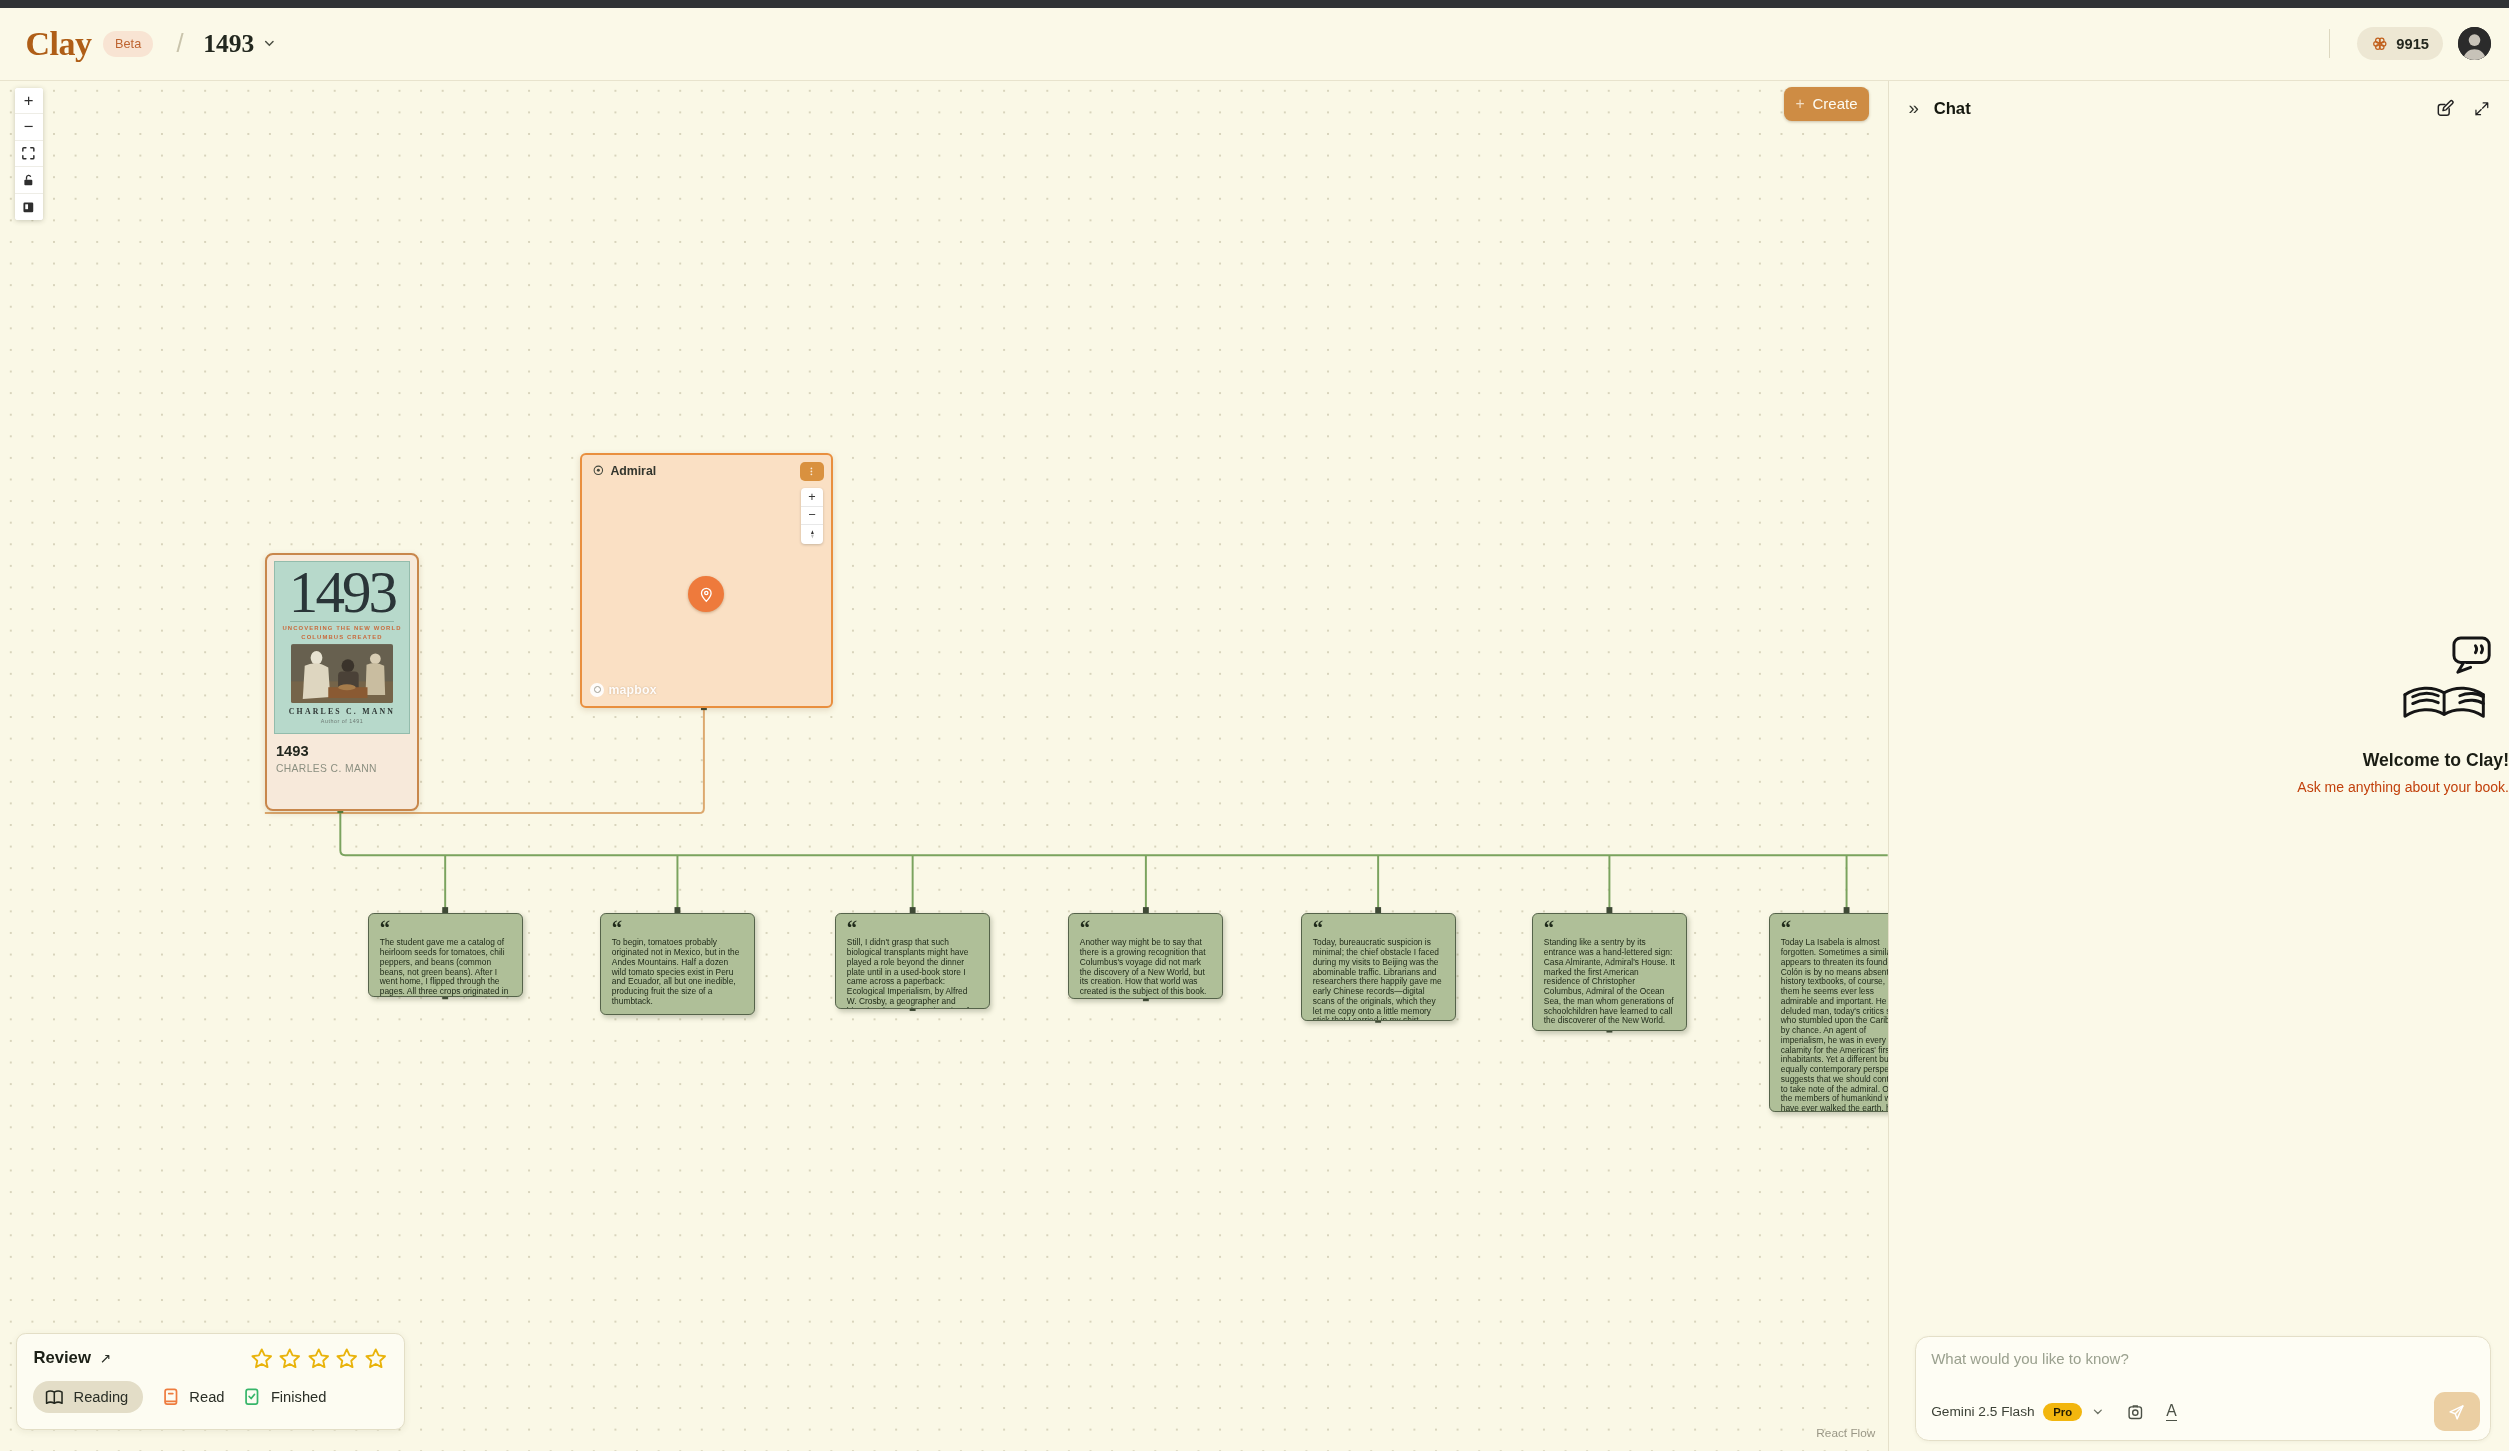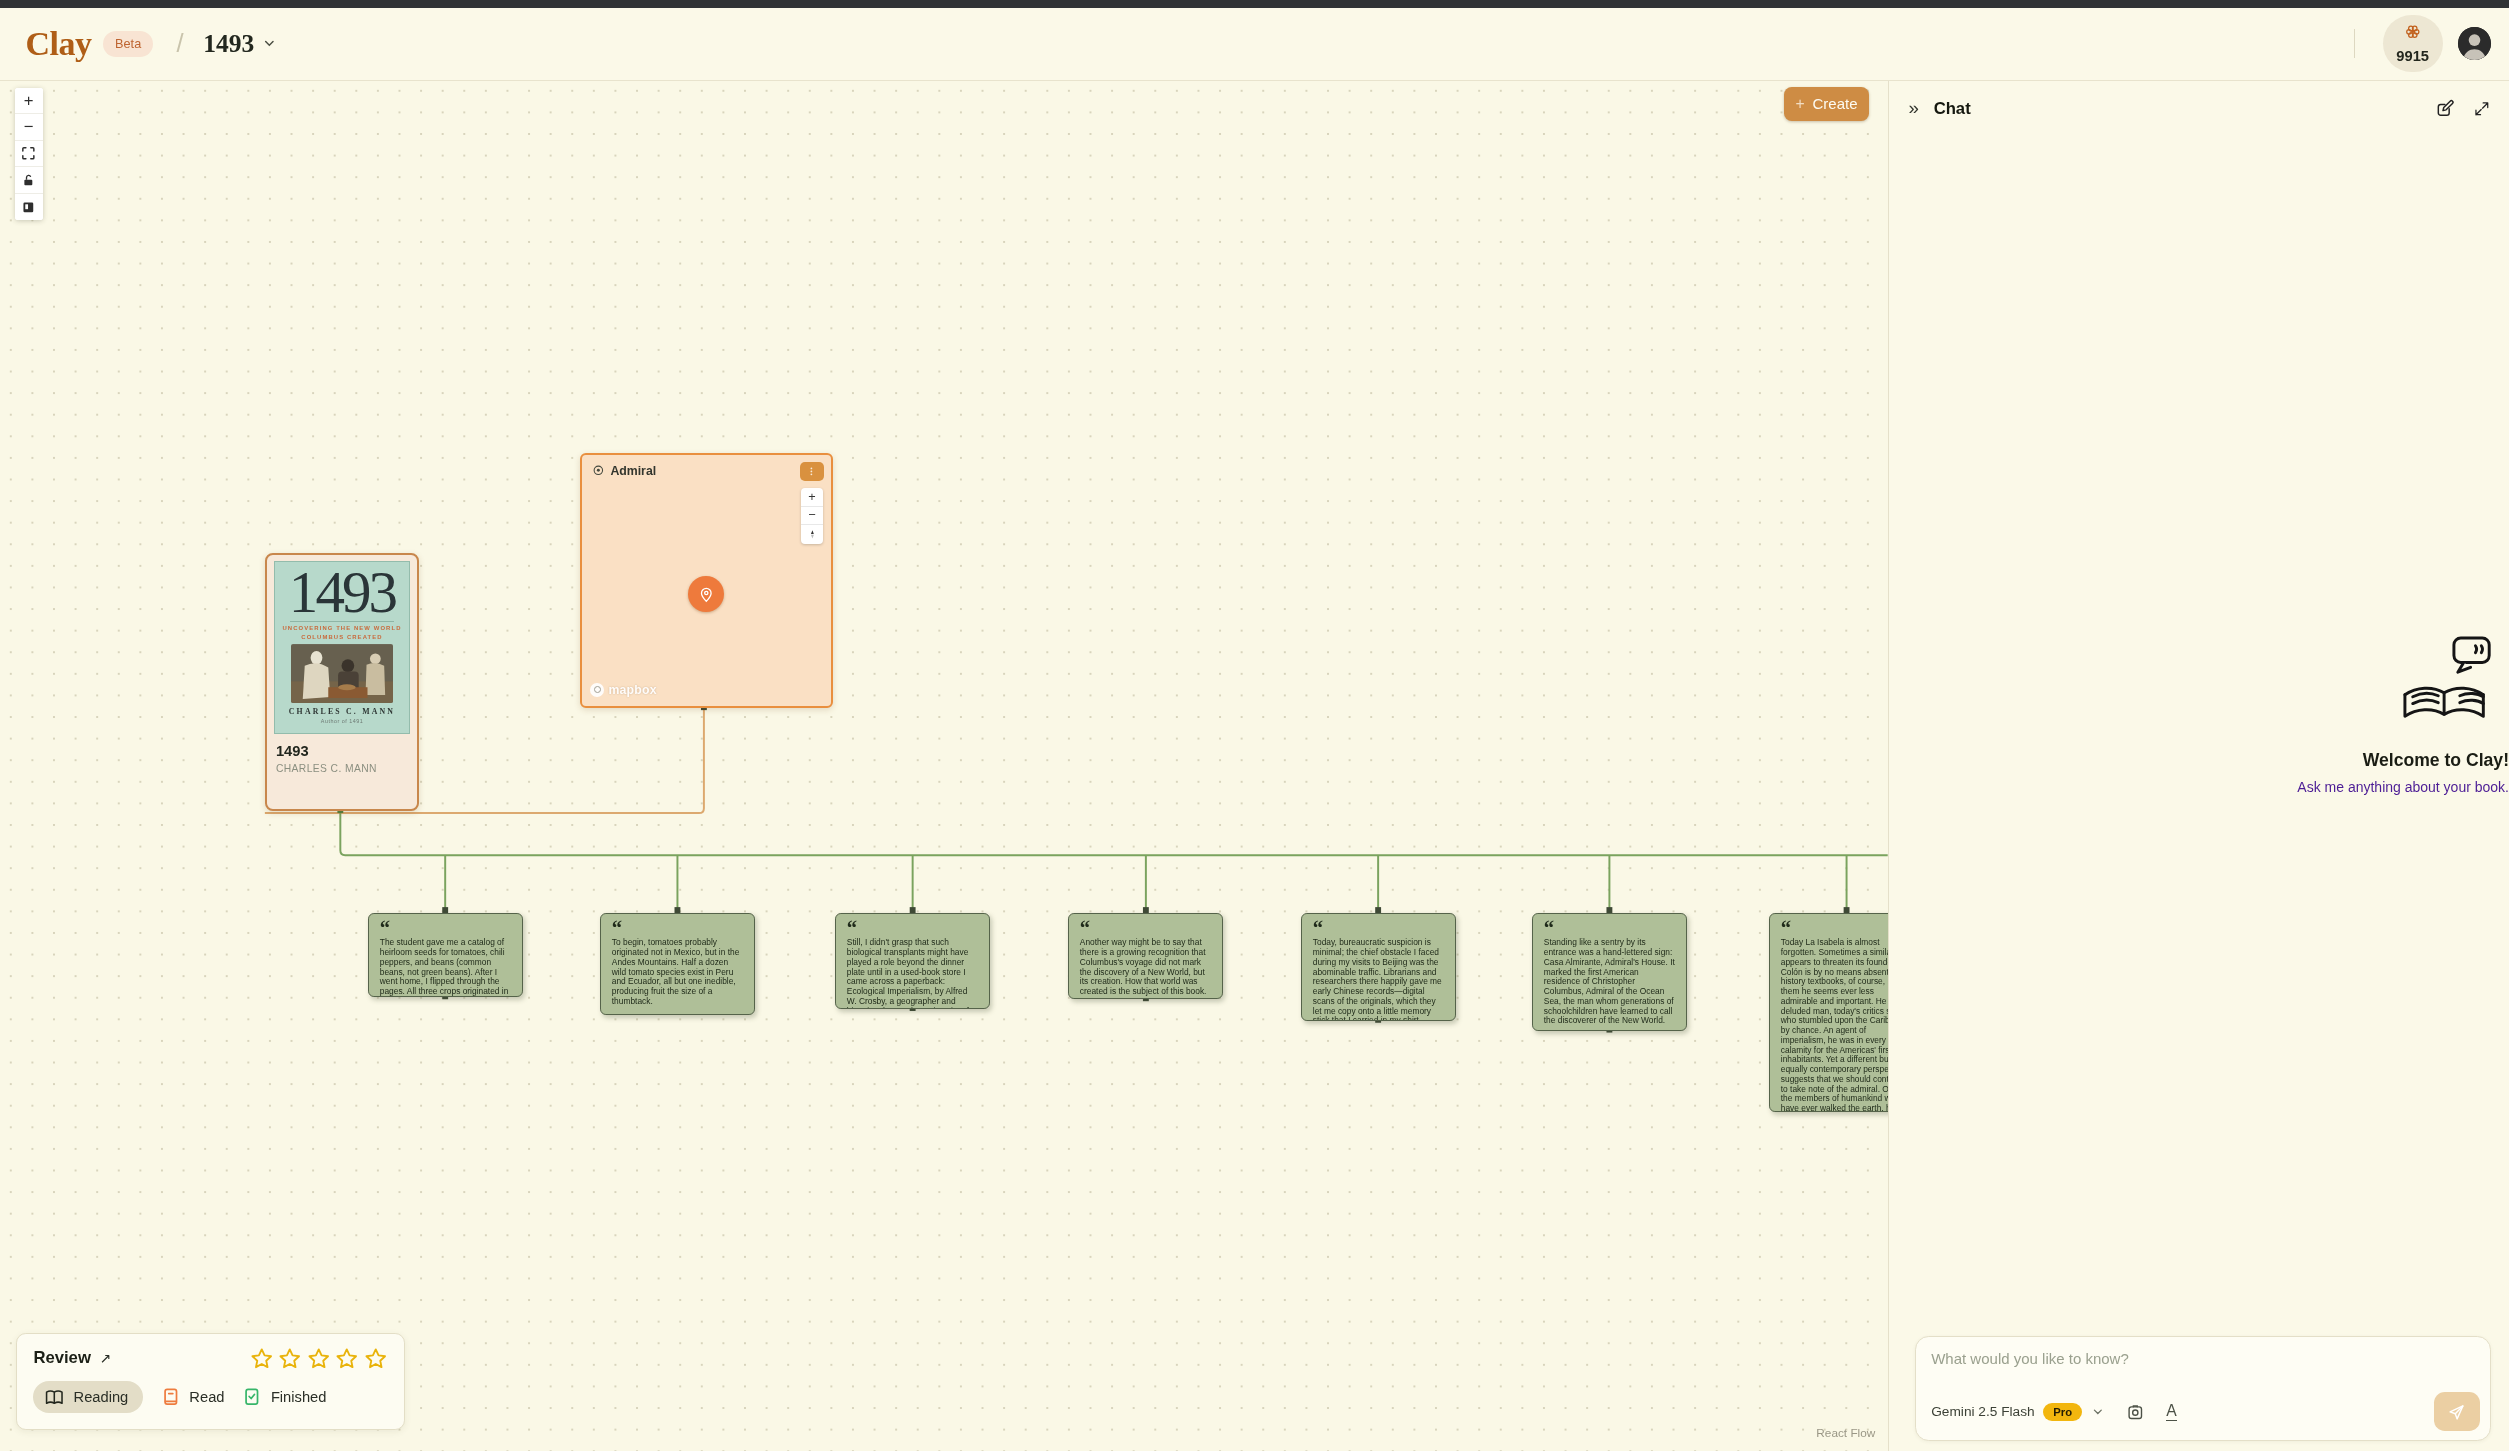--- a/index.html
+++ b/index.html
@@ -12,21 +12,21 @@
   .beta-pill { margin-left:11.8px; background:#F8E4D3; color:#BE6430; font-size:12.7px; padding:5.9px 11.8px; border-radius:979px; }
   .crumb-sep { margin:0 19.6px 0 23.5px; color:#C9C4AC; font-size:25.5px; font-weight:300; }
   .crumb { font-family:"Liberation Serif",serif; font-size:25.5px; font-weight:600; color:#23281F; }
   .crumb-chev { margin-left:7.8px; display:flex; }
   .hspacer { flex:1; }
   .nav { display:flex; gap:39px; height:72px; align-items:stretch; }
   .nav-item { display:flex; align-items:center; font-size:16.7px; color:#6B7163; position:relative; cursor:pointer; }
   .nav-item.active { color:#1D201A; font-weight:700; }
   .nav-item.active::after { content:''; position:absolute; left:-2px; right:-2px; bottom:0; height:3.9px; background:#A35C17; }
   .nav-divider { width:1px; height:29px; background:#DDD8C0; margin:0 27.4px; }
-  .credit-badge { display:flex; align-items:center; gap:7.8px; background:#EDE7D3; border-radius:979px; padding:7.8px 13.7px; font-weight:700; font-size:14.7px; color:#23271E;flex-direction:column; }
+  .credit-badge { display:flex; align-items:center; gap:7.8px; background:#EDE7D3; border-radius:979px; padding:7.8px 13.7px; font-weight:700; font-size:14.7px; color:#23271E; }
   .avatar { width:33px; height:33px; border-radius:50%; margin-left:15.7px; overflow:hidden; background:#2B2B2B; flex:none; }
 
   
   .canvas { position:absolute; left:0; top:80px; width:1888px; height:1371px; overflow:hidden;
             background-color:#FAF8E6;
             background-image:radial-gradient(circle,#D8D4BC 1.3px,transparent 1.4px);
             background-size:21.6px 21.6px; }
   .edges { position:absolute; left:0; top:0; pointer-events:none; }
 
   .rf-controls { position:absolute; left:14.7px; top:7.8px; width:28px; background:#FFFFFF; border-radius:2.9px; box-shadow:0 1px 4.9px rgba(60,60,40,.25); overflow:hidden; }
@@ -82,21 +82,21 @@
   
   .chatpanel { position:absolute; left:1888px; top:80px; width:621px; height:1371px; background:#FBF9E8; border-left:1px solid #E5E0CA; }
   .chat-header { position:absolute; left:0; top:0; right:0; height:57px; display:flex; align-items:center; padding:0 19.6px; }
   .chat-collapse { font-size:18.6px; color:#33362E; cursor:pointer; line-height:1; }
   .chat-title { margin-left:14.7px; font-size:16.7px; font-weight:700; color:#15180F; }
   .chat-hspacer { flex:1; }
   .chat-hicon { margin-left:19.6px; cursor:pointer; display:flex; color:#2C2C2C; }
 
   .welcome { position:absolute; left:0; right:0; top:554px; text-align:right; }
   .welcome-title { font-size:17.6px; font-weight:700; color:#1A1D14; margin-top:13.7px; }
-  .welcome-sub { font-size:14px; color:#4c1d95; margin-top:8.8px; }
+  .welcome-sub { font-size:14px; color:#c2410c; margin-top:8.8px; }
 
   .chat-input { position:absolute; left:25.5px; right:17.6px; bottom:9.8px; height:105px; background:#FEFDF4; border:1px solid #E4DFC8; border-radius:13.7px; padding:12.7px 15.7px; box-shadow:0 1px 3.9px rgba(60,60,30,.06); }
   .chat-textarea { width:100%; height:41px; border:none; outline:none; background:transparent; resize:none; font-family:"Liberation Sans",sans-serif; font-size:15px; color:#33372C; }
   .chat-textarea::placeholder { color:#9AA08E; }
   .chat-input-row { position:absolute; left:15.7px; right:10.8px; bottom:8.8px; display:flex; align-items:center; }
   .model-name { font-size:13.7px; color:#3C4136; cursor:pointer; }
   .pro-pill { margin-left:8.8px; background:#F2B60E; color:#241C03; font-weight:700; font-size:11.3px; padding:2.9px 9.8px; border-radius:979px; }
   .model-chev { margin-left:8.8px; display:flex; cursor:pointer; }
   .input-icon { margin-left:21.6px; display:flex; cursor:pointer; color:#4C5146; align-items:center; }
   .font-a { font-size:15.7px; font-weight:500; border-bottom:1.6px solid #4C5146; line-height:1.05; }

